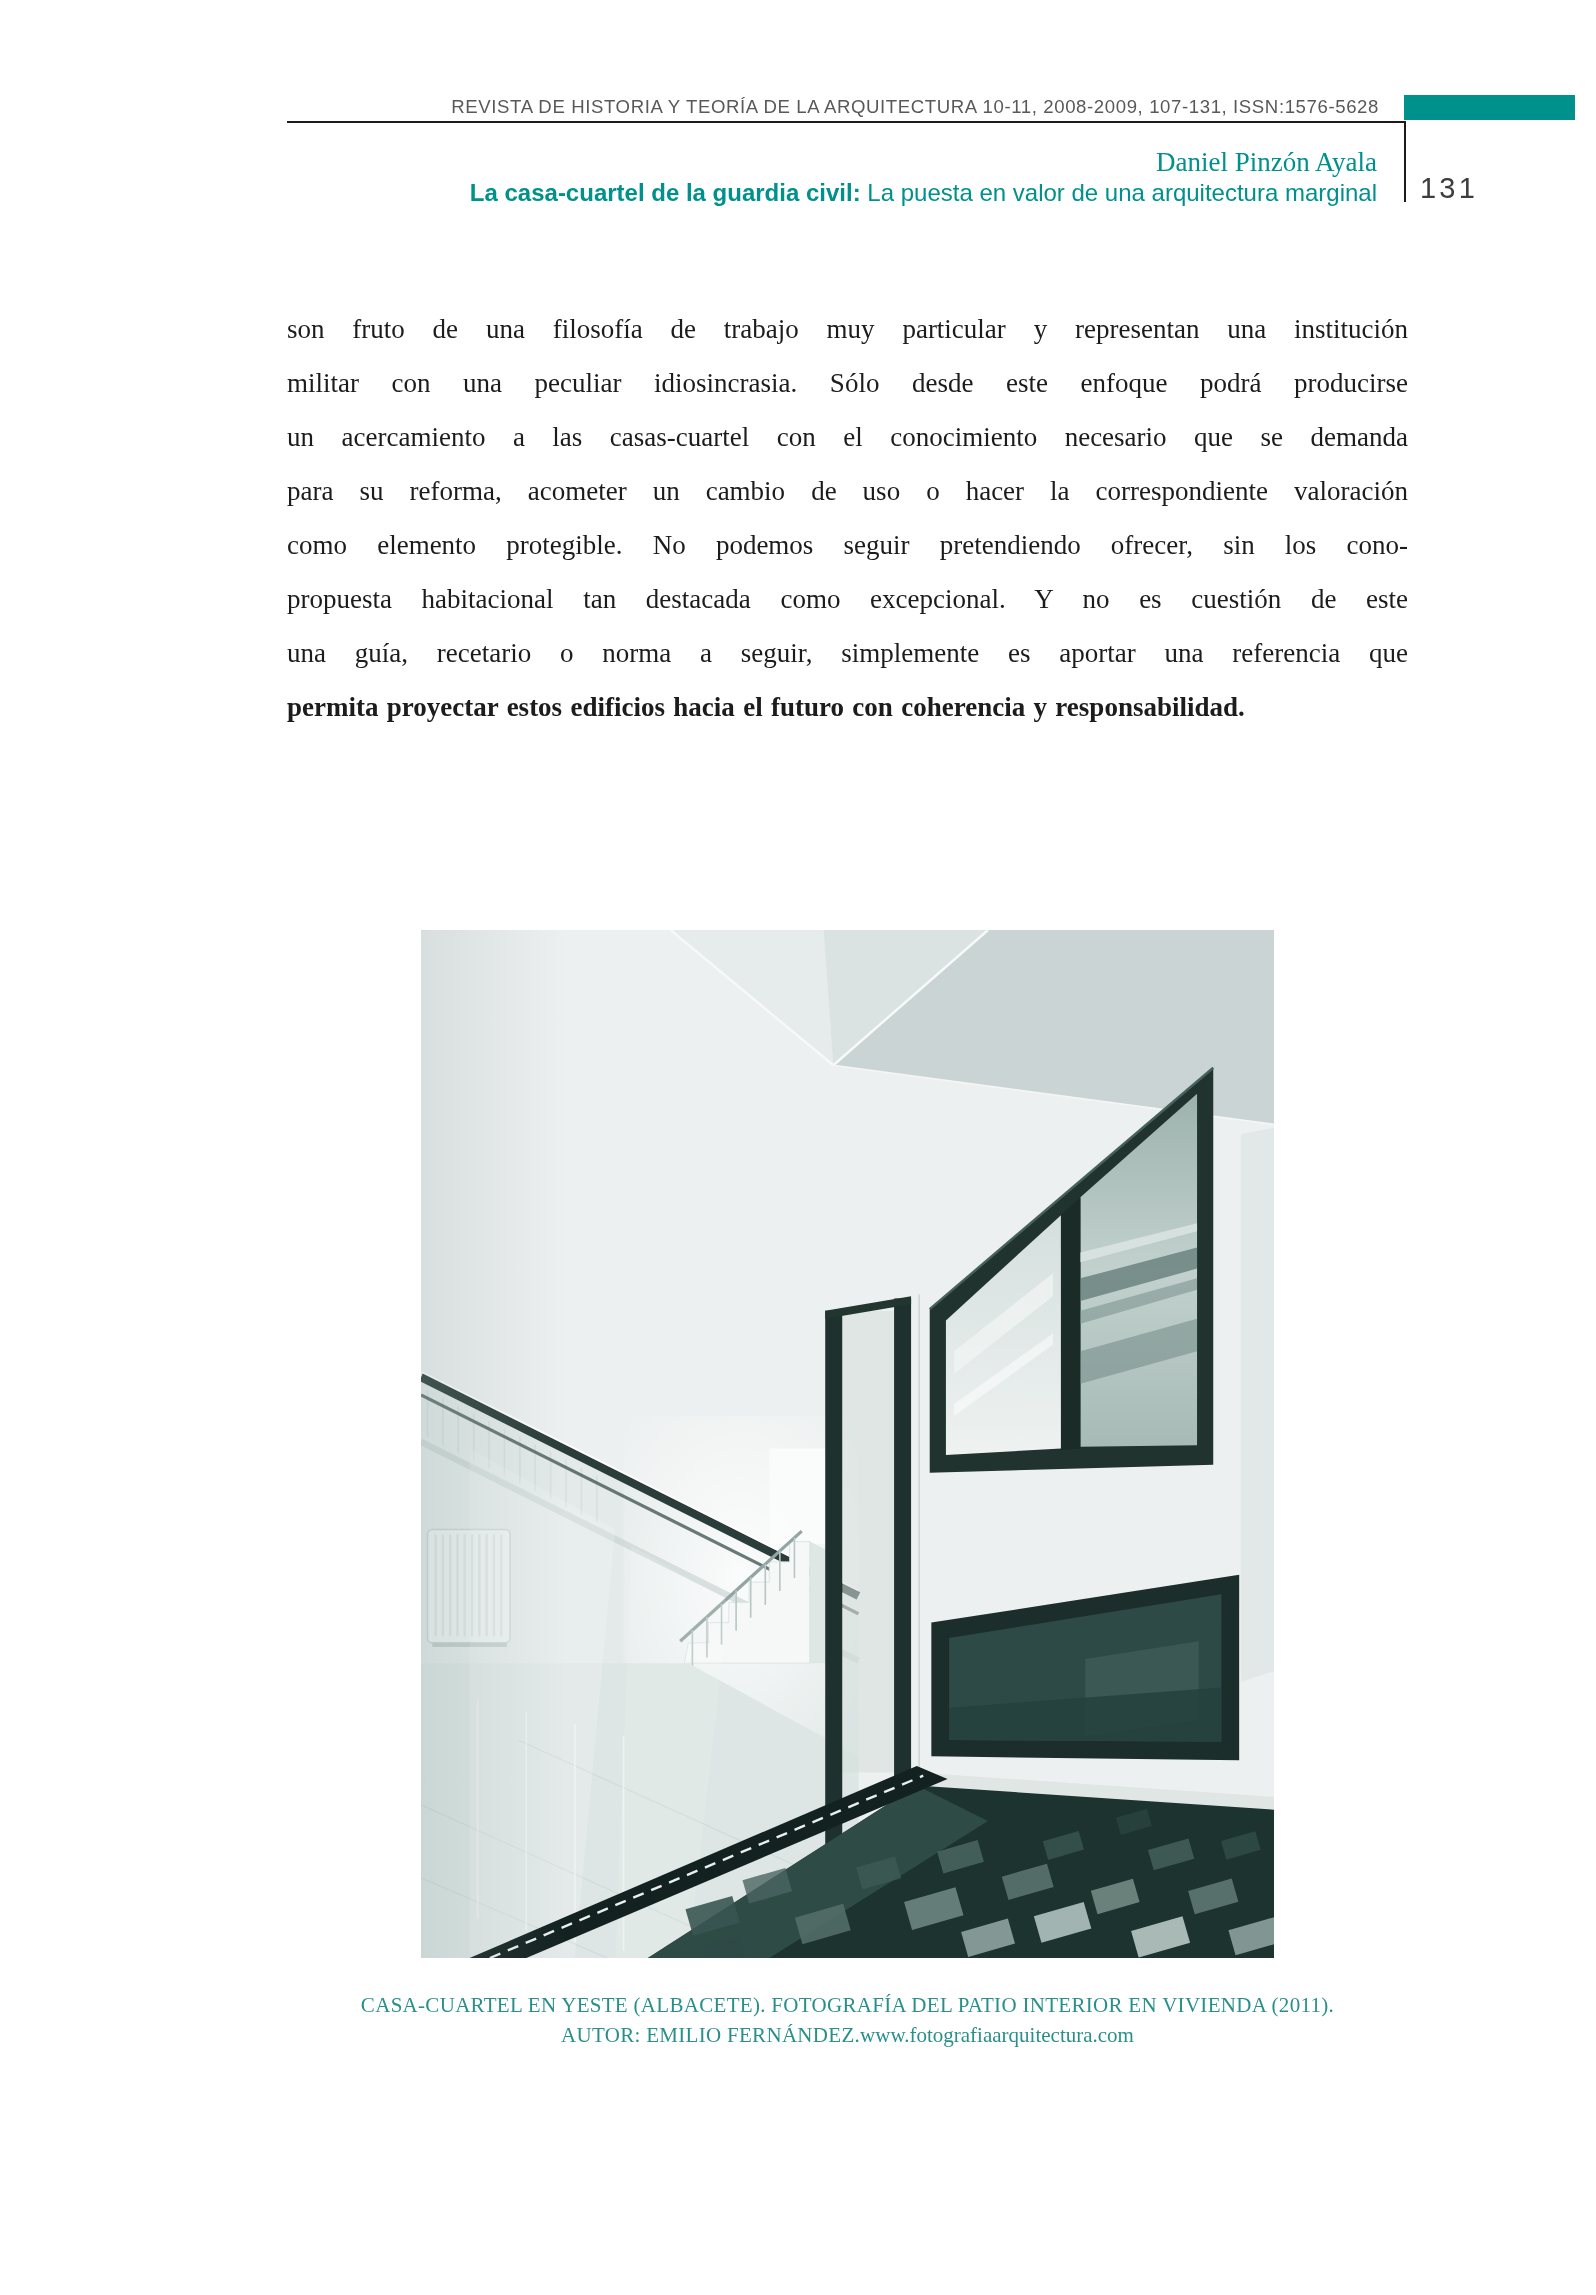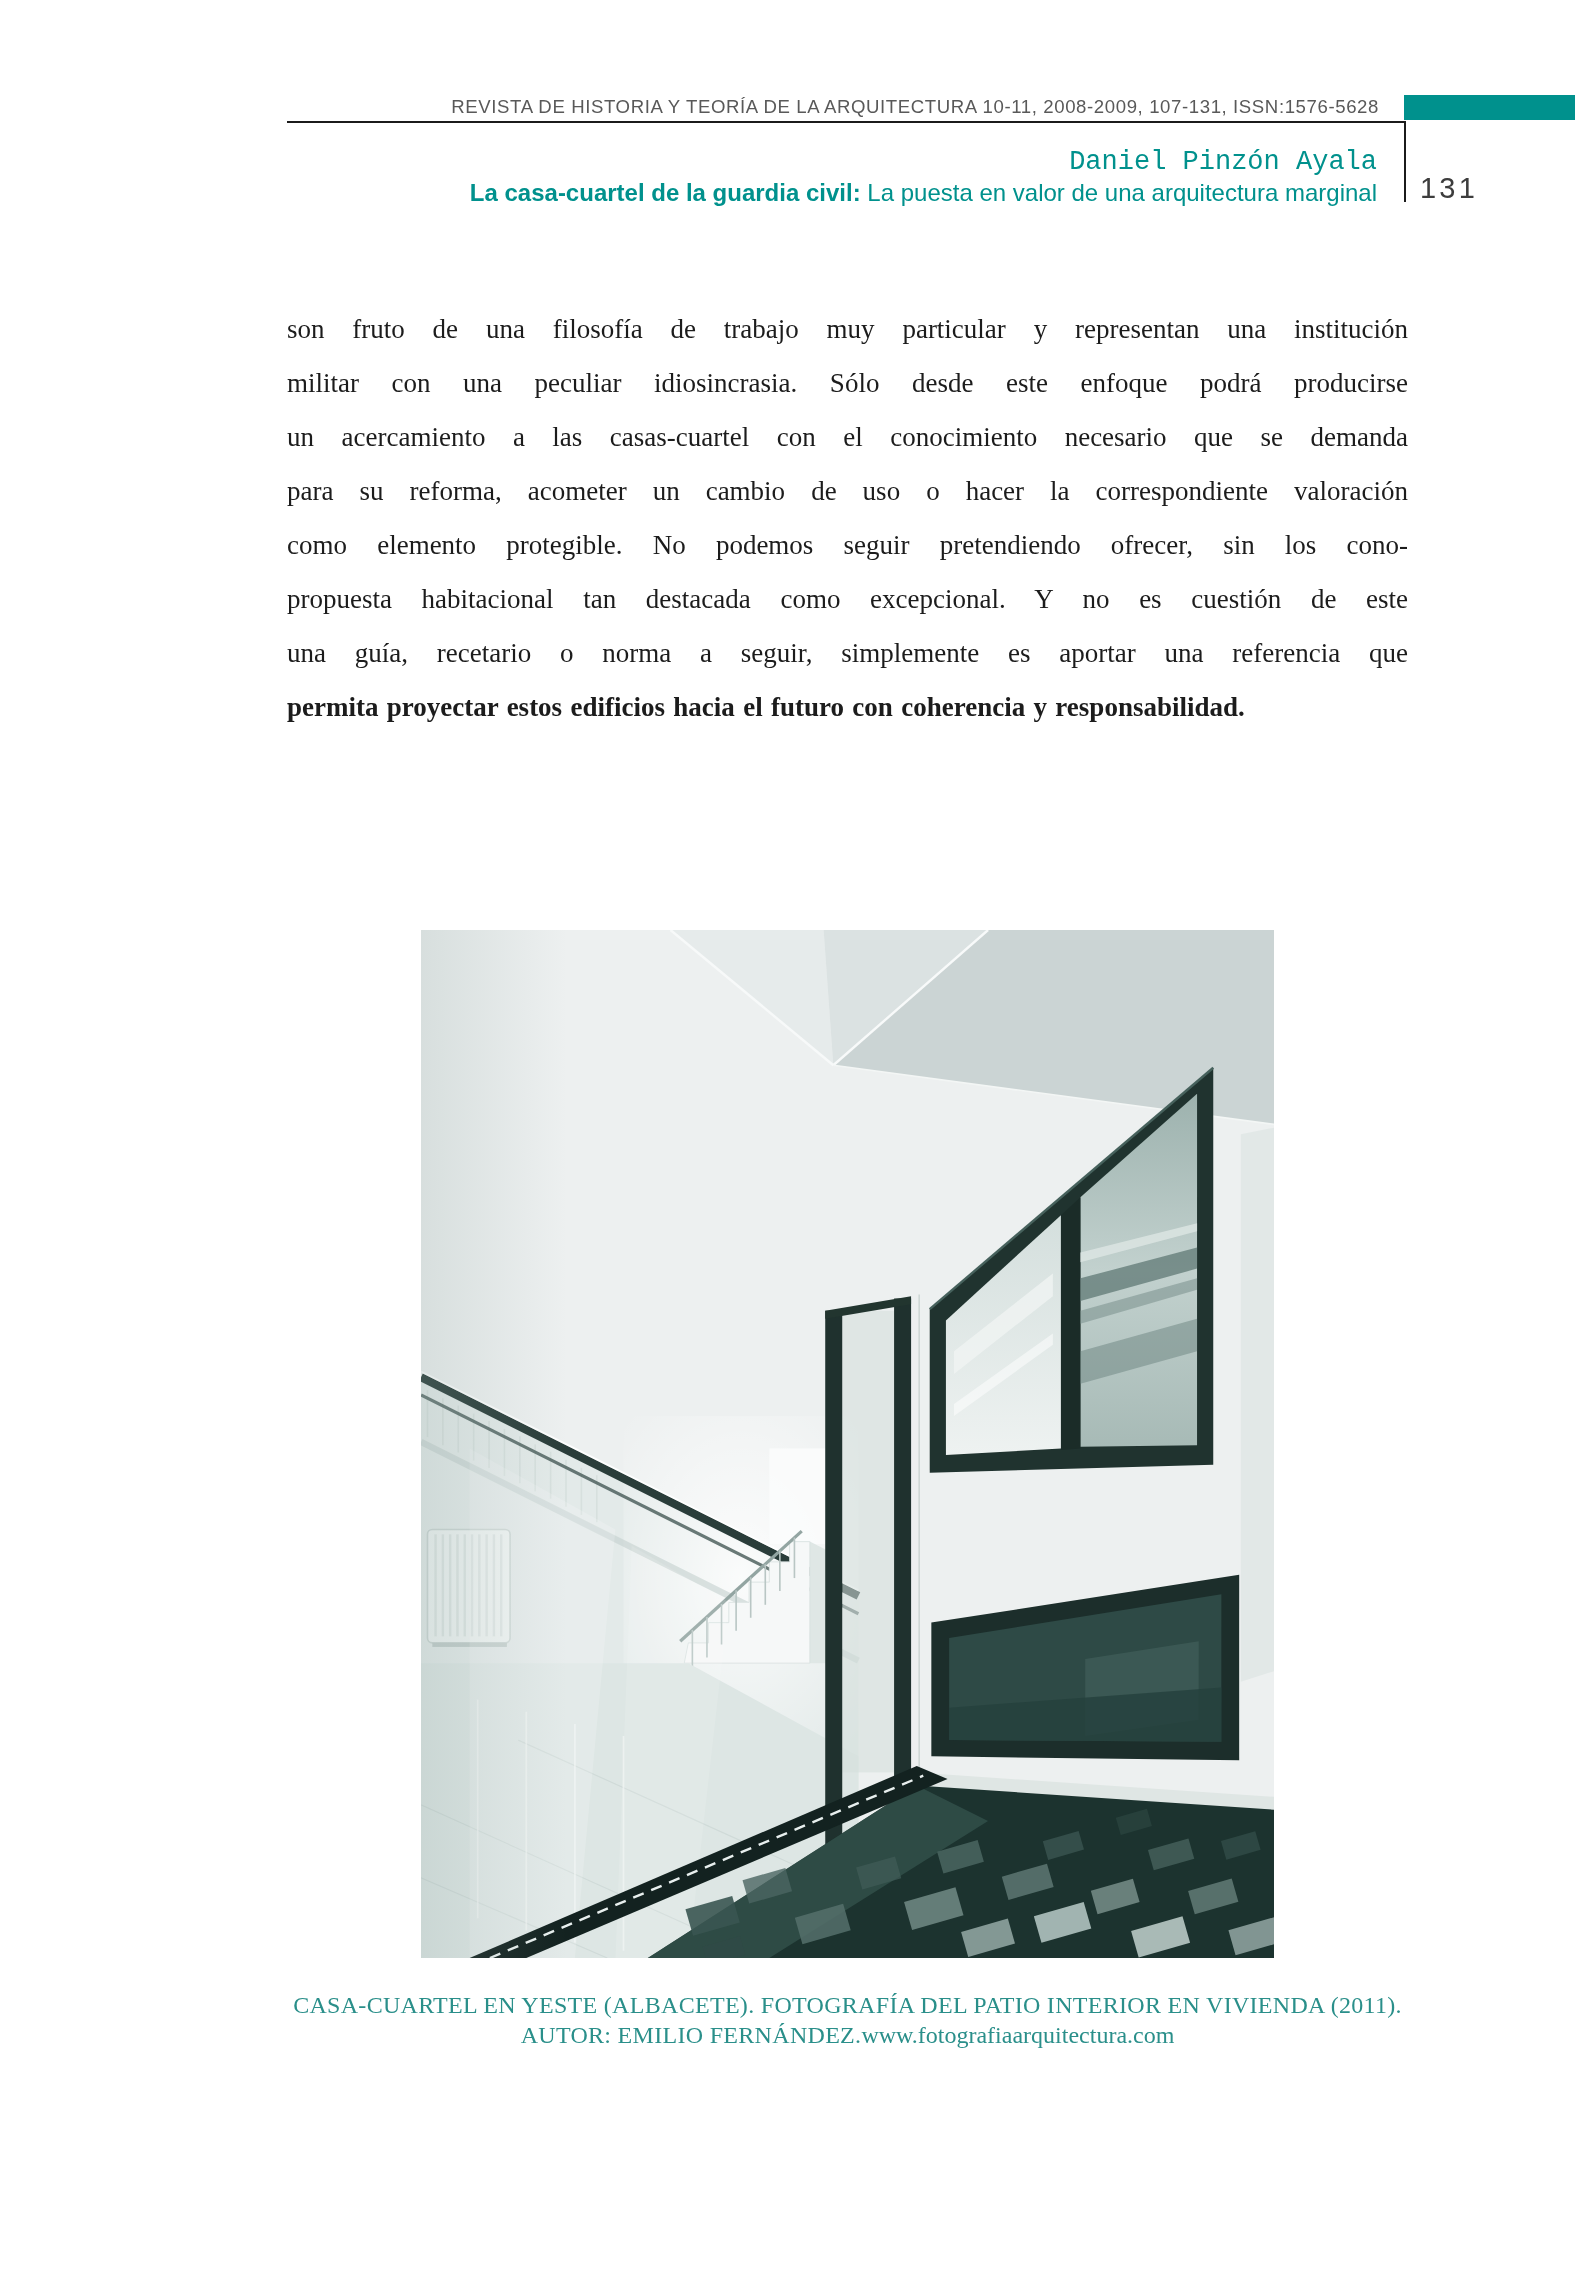--- a/index.html
+++ b/index.html
@@ -5,40 +5,40 @@
   html,body{margin:0;padding:0;background:#ffffff;}
   .page{position:relative;width:1575px;height:2295px;background:#ffffff;overflow:hidden;
         font-family:"Liberation Serif",serif;}
 
   
   .journal-line{position:absolute;top:96px;right:196px;font-family:"Liberation Sans",sans-serif;
         font-size:18.6px;letter-spacing:0.6px;color:var(--header_gray);white-space:nowrap;}
   .teal-bar{position:absolute;top:95px;left:1404px;right:0;height:25px;background:var(--accent);}
   .header-rule{position:absolute;top:121px;left:287px;width:1119px;height:2.4px;background:#1b1b1b;}
   .header-vrule{position:absolute;top:121px;left:1404px;width:2.4px;height:81px;background:#1b1b1b;}
-  .author-line{position:absolute;top:147px;right:198px;font-family:Liberation Mono, monospace;
+  .author-line{position:absolute;top:147px;right:198px;font-family:Liberation Serif, serif;
         font-size:27px;color:var(--accent);white-space:nowrap;}
   .title-line{position:absolute;top:179px;right:198px;font-family:Liberation Sans, sans-serif;
         font-size:24px;color:var(--accent);white-space:nowrap;}
   .title-line .bold{font-weight:700;}
   .page-number{position:absolute;top:172px;left:1420px;font-family:"Liberation Sans",sans-serif;
         font-size:29px;letter-spacing:3.2px;color:var(--page_number_gray);}
 
   
   .body-block{position:absolute;top:302px;left:287px;width:1121px;color:var(--text_black);}
   .body-block .line{font-size:27px;line-height:54px;word-spacing:1.6px;
         text-align:justify;text-align-last:justify;white-space:normal;}
   .body-block .line:last-child{text-align-last:left;font-weight:bold;}
 
   
   .photo{position:absolute;top:930px;left:421px;width:853px;height:1028px;}
   .photo svg{display:block;width:100%;height:100%;}
 
   .caption{position:absolute;top:1990px;left:287px;width:1121px;text-align:center;
-        color:var(--caption_teal);font-size:24px;line-height:30px;letter-spacing:0.3px;}
+        color:var(--caption_teal);font-size:21px;line-height:30px;letter-spacing:0.3px;}
   .caption .url{letter-spacing:0;}
 </style>
 </head>
 <body>
 
 <div class="page">
 
   <div class="journal-line">REVISTA DE HISTORIA Y TEORÍA DE LA ARQUITECTURA 10-11, 2008-2009, 107-131, ISSN:1576-5628</div>
   <div class="teal-bar"></div>
   <div class="header-rule"></div>

